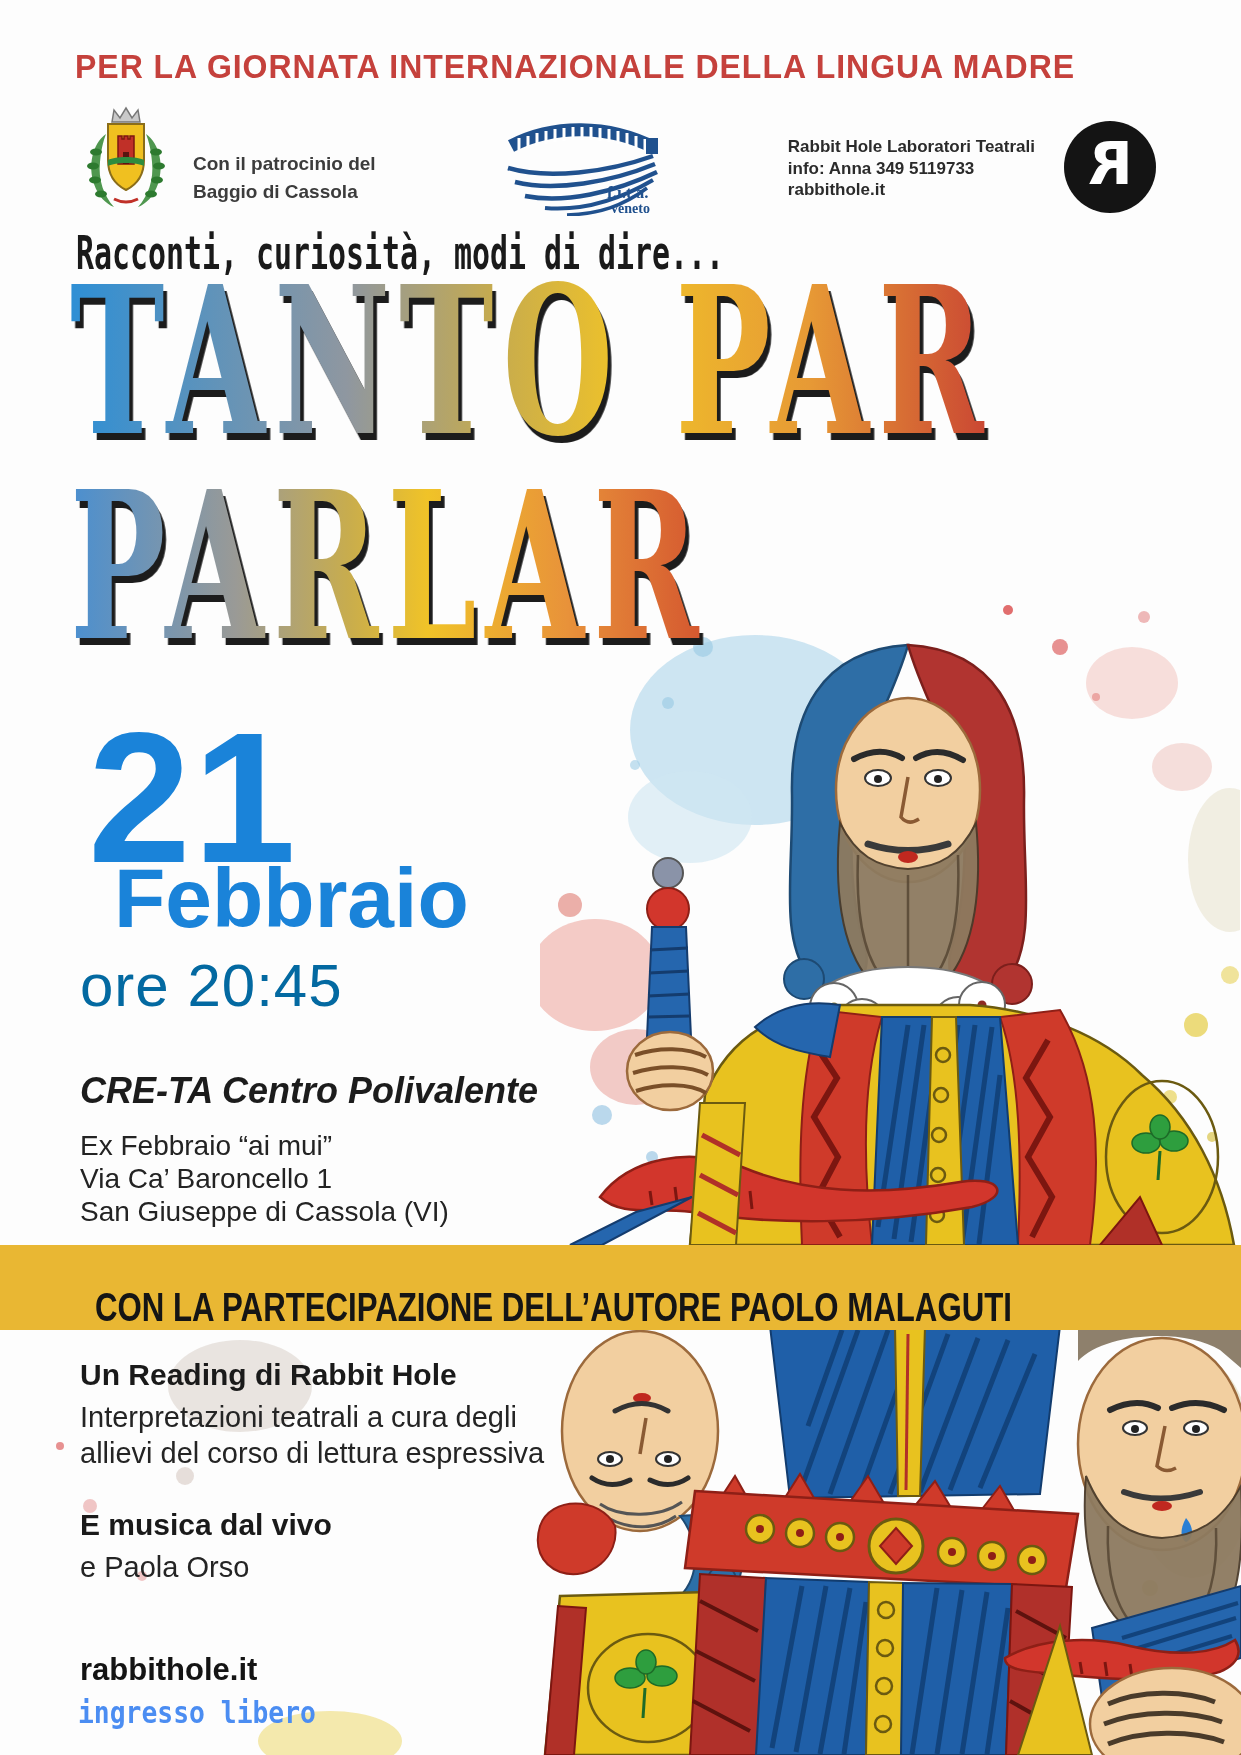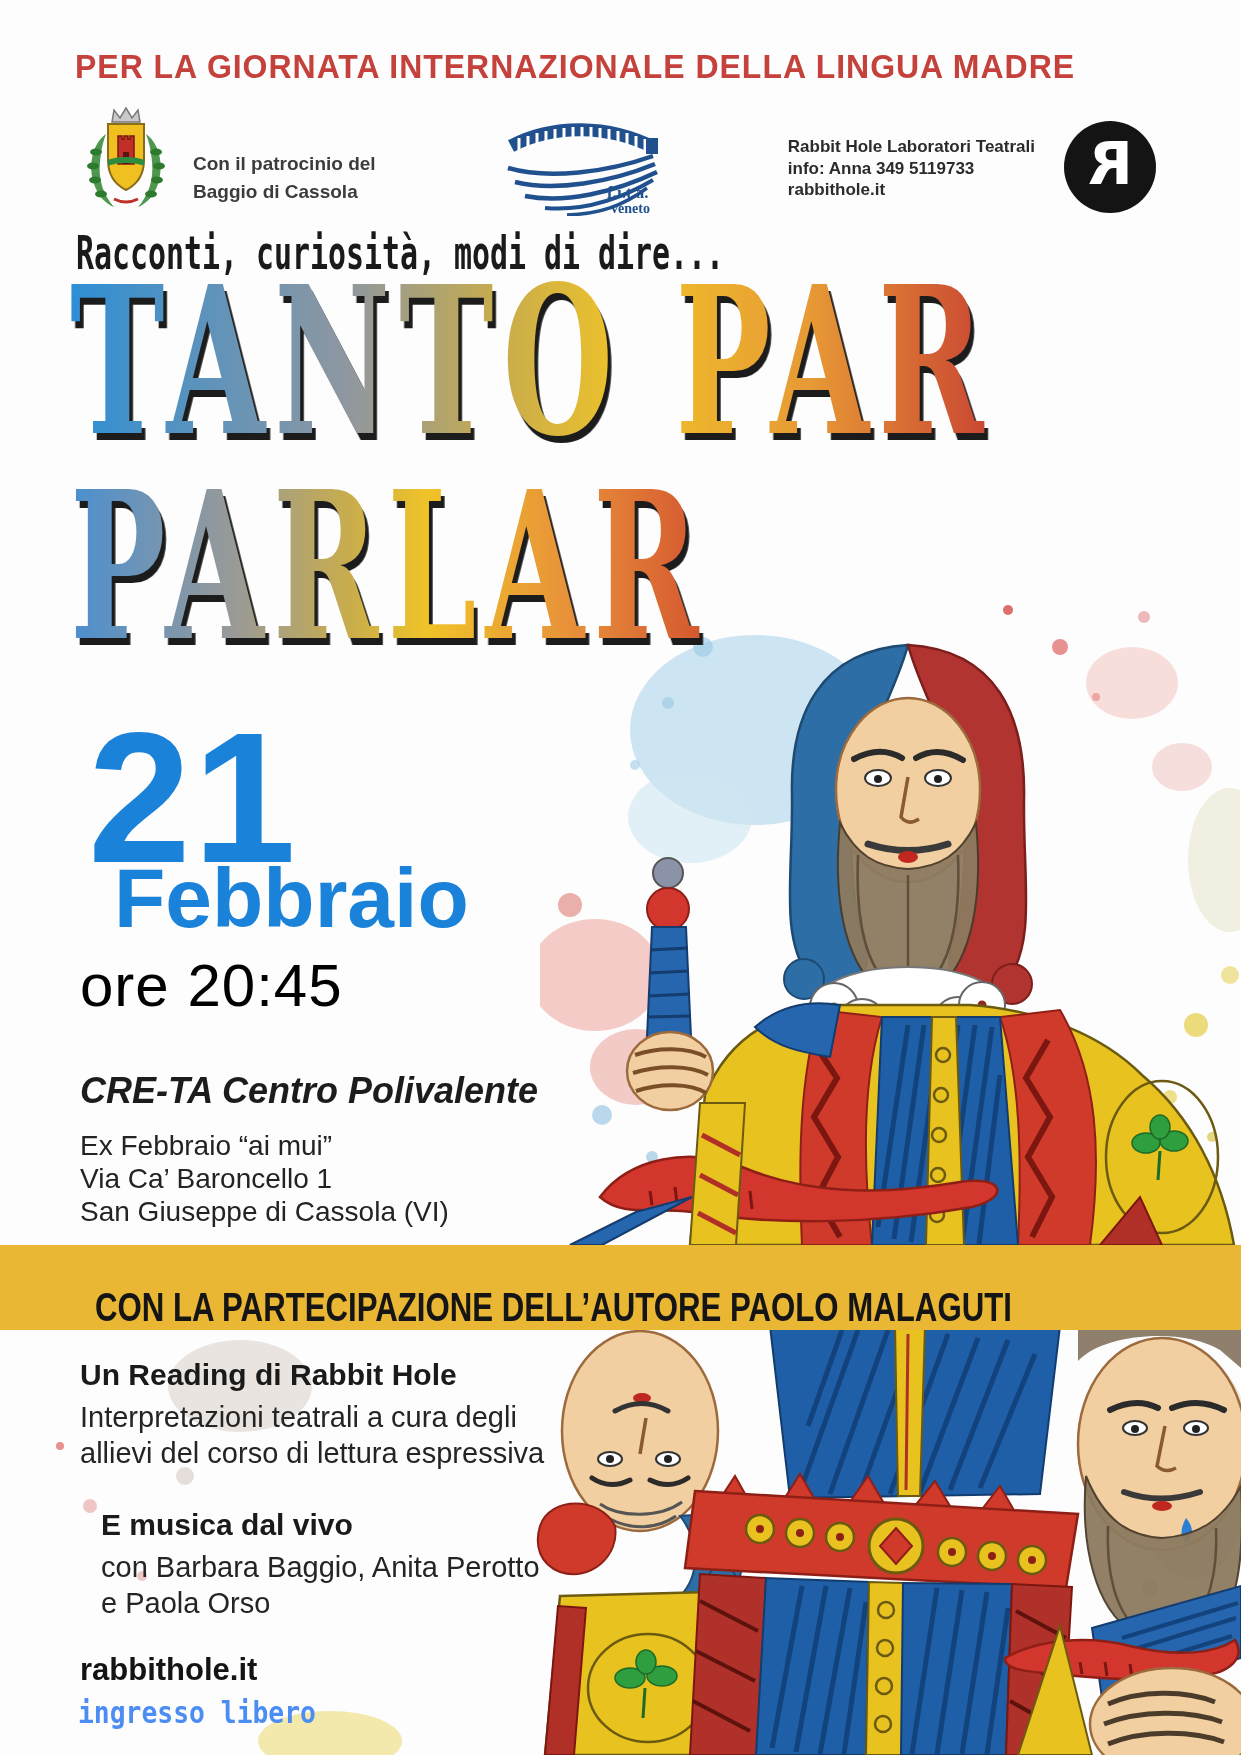--- a/index.html
+++ b/index.html
@@ -32,37 +32,37 @@
               -webkit-text-fill-color:transparent;
               filter:drop-shadow(6px 7px 0 var(--title-shadow,#1c1c1c));}
   .title-1{top:259px;}
   .title-2{top:464px;}
 
   
   .day{left:88px;top:706px;font-size:185px;font-weight:bold;color:var(--date-blue,#1a83d9);
        line-height:1;letter-spacing:2px;z-index:5;}
   .month{left:78px;top:856px;font-size:84px;font-weight:bold;color:var(--date-blue,#1a83d9);
          line-height:1;z-index:5;margin-left:36px;}
-  .time{left:80px;top:956px;font-size:60px;font-weight:500;color:#000000;line-height:1;
+  .time{left:80px;top:956px;font-size:60px;font-weight:500;color:#0369a1;line-height:1;
         letter-spacing:1px;z-index:5;}
 
   
   .venue{left:80px;top:1070px;z-index:5;color:#1c1c1c;}
   .venue-name{font-size:36px;font-weight:bold;margin-bottom:17px;font-style:italic;}
   .venue-line{font-size:28px;line-height:33px;color:#232323;}
 
   
   .banner{left:0;top:1245px;width:1241px;height:85px;background:var(--banner-bg,#e9b733);z-index:4;
           display:flex;align-items:flex-end;}
   .banner-text{margin-left:95px;font-size:40px;font-weight:bold;color:var(--banner-text,#151515);
                transform:scaleX(.78);transform-origin:0 0;white-space:nowrap;}
 
   
   .reading{left:80px;top:1358px;z-index:5;}
-  .music{left:80px;top:1508px;z-index:5;margin-left:21px;}
+  .music{left:80px;top:1508px;z-index:5;}
   .block-title{font-size:30px;font-weight:bold;color:#1a1a1a;margin-bottom:7px;}
   .block-line{font-size:29px;line-height:36px;color:#242424;}
   .site{left:80px;top:1652px;font-size:31px;font-weight:bold;color:#141414;z-index:5;}
   .entry{left:78px;top:1694px;font-family:"DejaVu Sans Mono",monospace;font-weight:bold;font-size:31px;
          color:var(--entry-blue,#4b8df2);transform:scaleX(.85);transform-origin:0 0;z-index:5;}
 
   .art-top{left:540px;top:555px;z-index:1;}
   .art-bottom{left:0;top:1326px;z-index:1;}
 </style>
 </head>
@@ -345,20 +345,19 @@
   </div>
 
   <div class="abs reading">
     <div class="block-title">Un Reading di Rabbit Hole</div>
     <div class="block-line">Interpretazioni teatrali a cura degli</div>
     <div class="block-line">allievi del corso di lettura espressiva</div>
   </div>
 
   <div class="abs music">
     <div class="block-title">E musica dal vivo</div>
-    <div class="block-line">con Barbara Baggio, Anita Perotto</div>
     <div class="block-line">e Paola Orso</div>
   </div>
 
   <div class="abs site">rabbithole.it</div>
   <div class="abs entry">ingresso libero</div>
 
 </div>
 
 </body></html>

